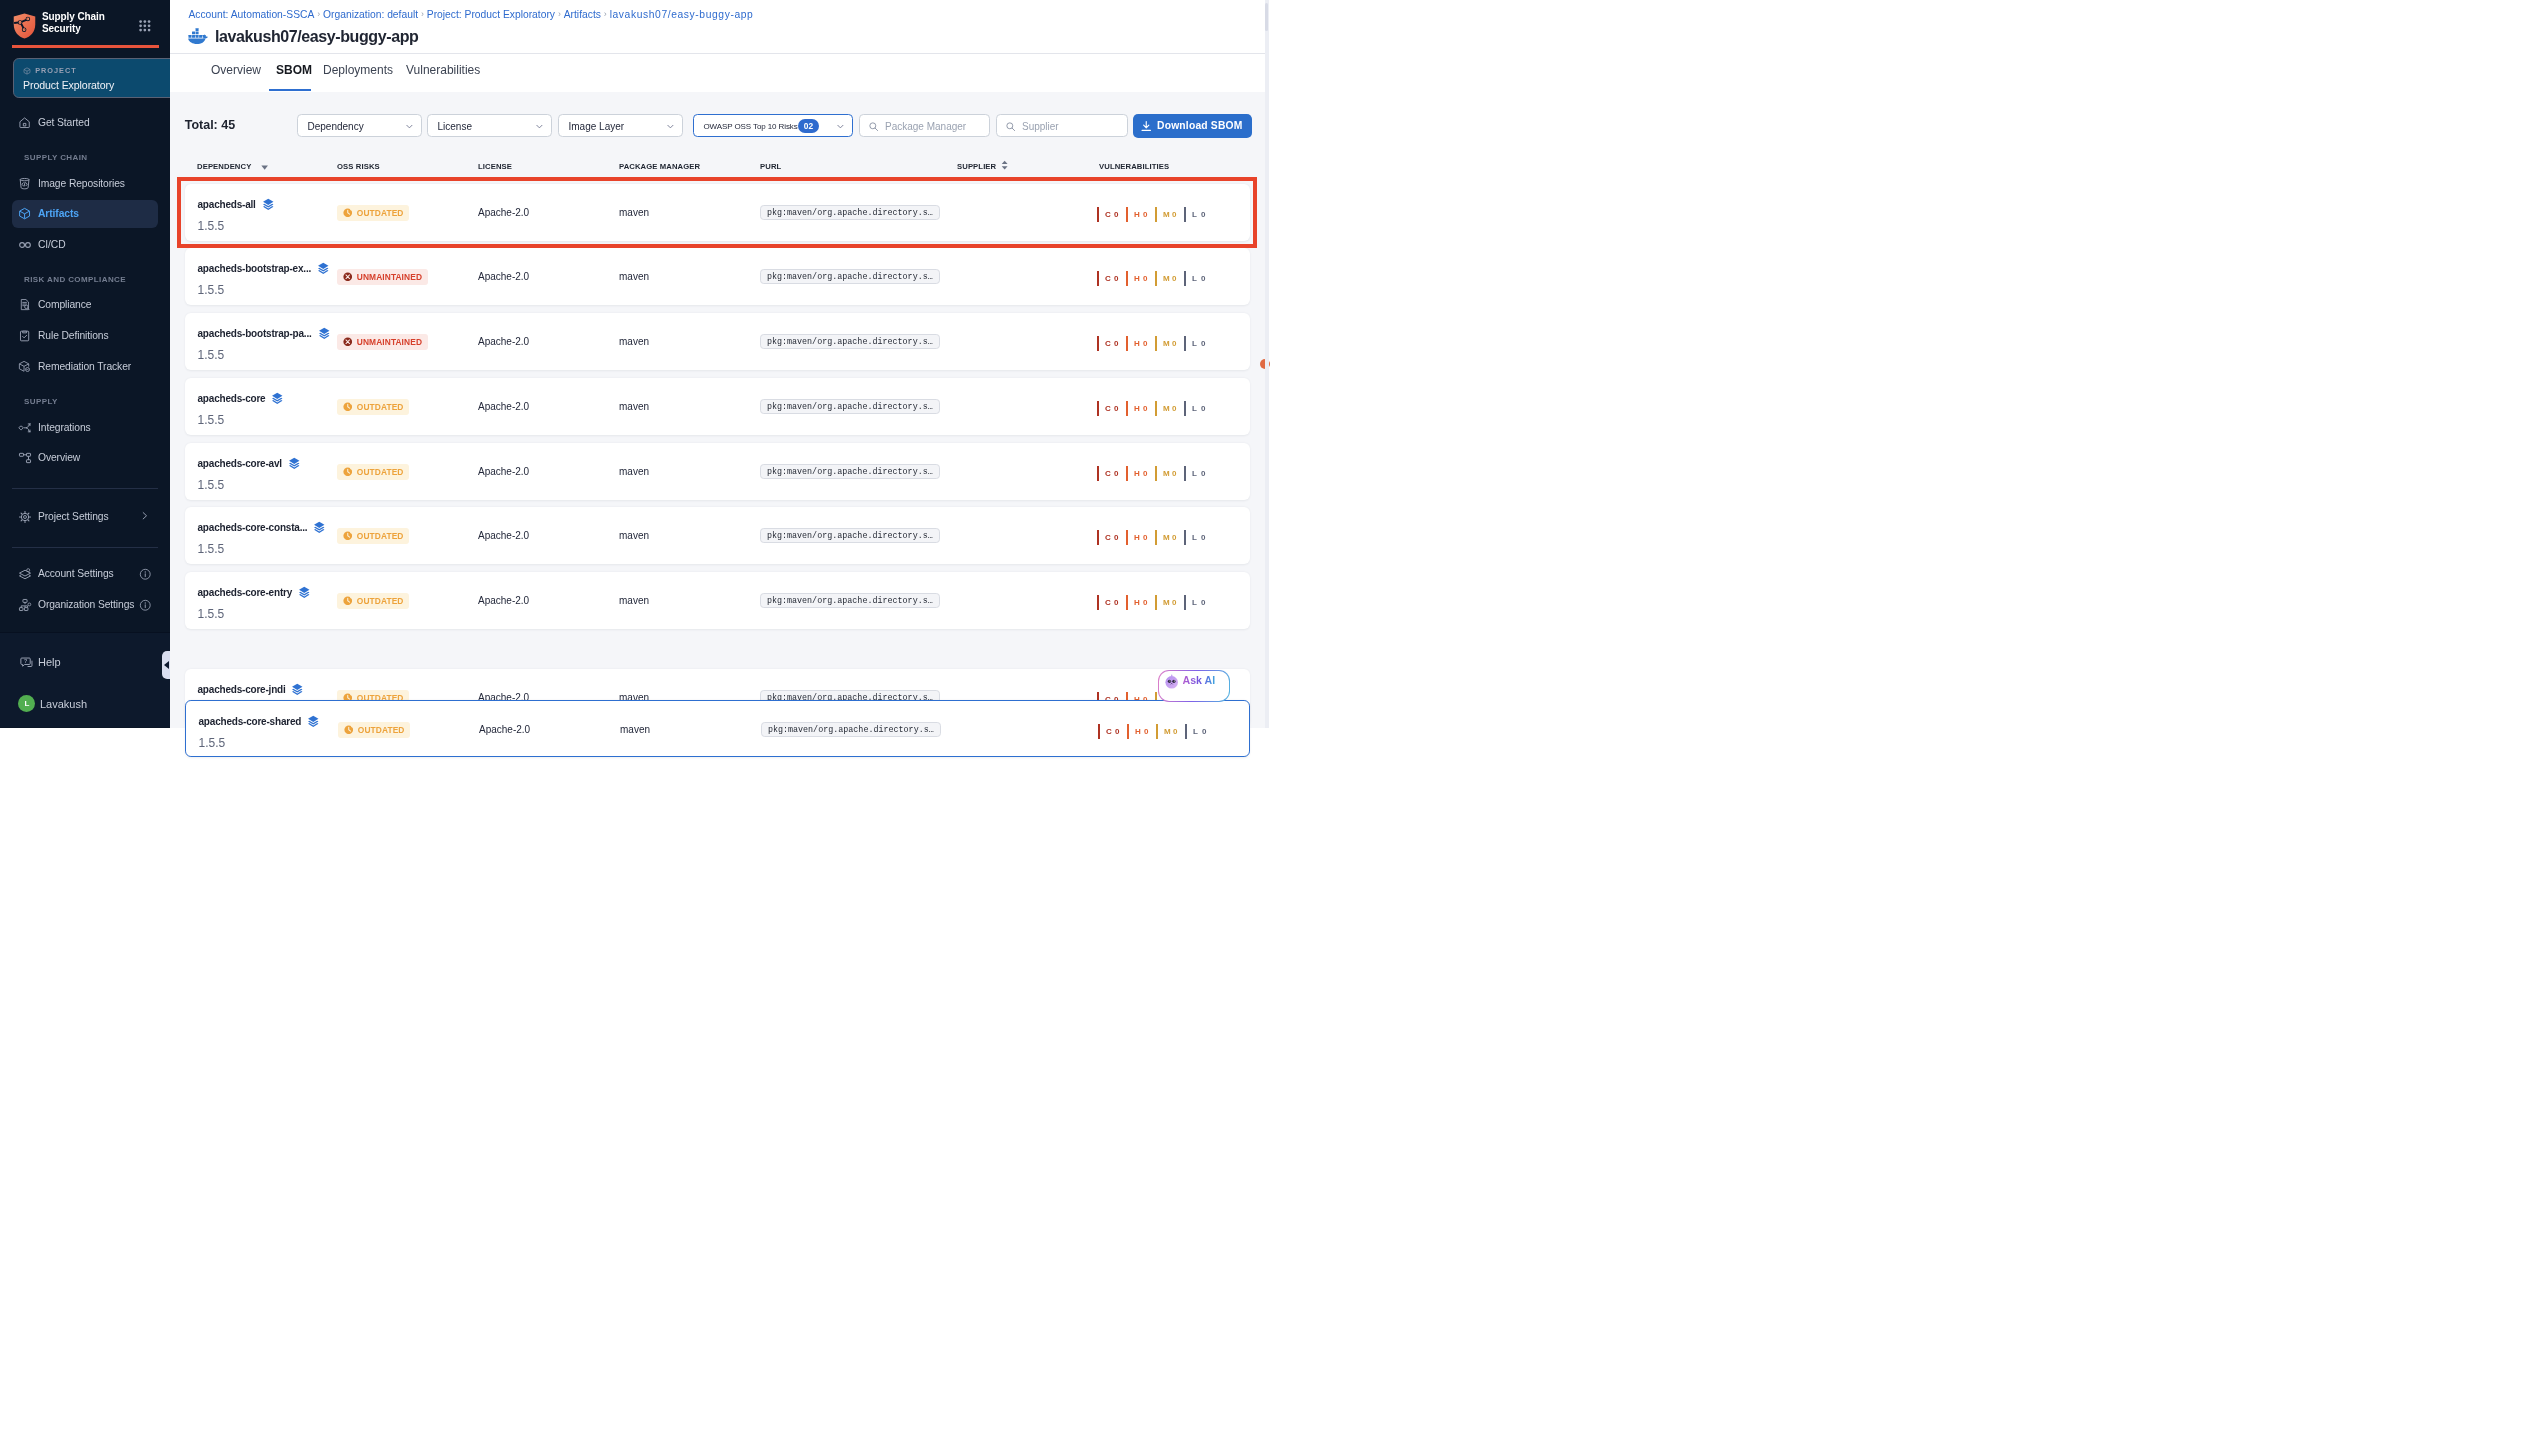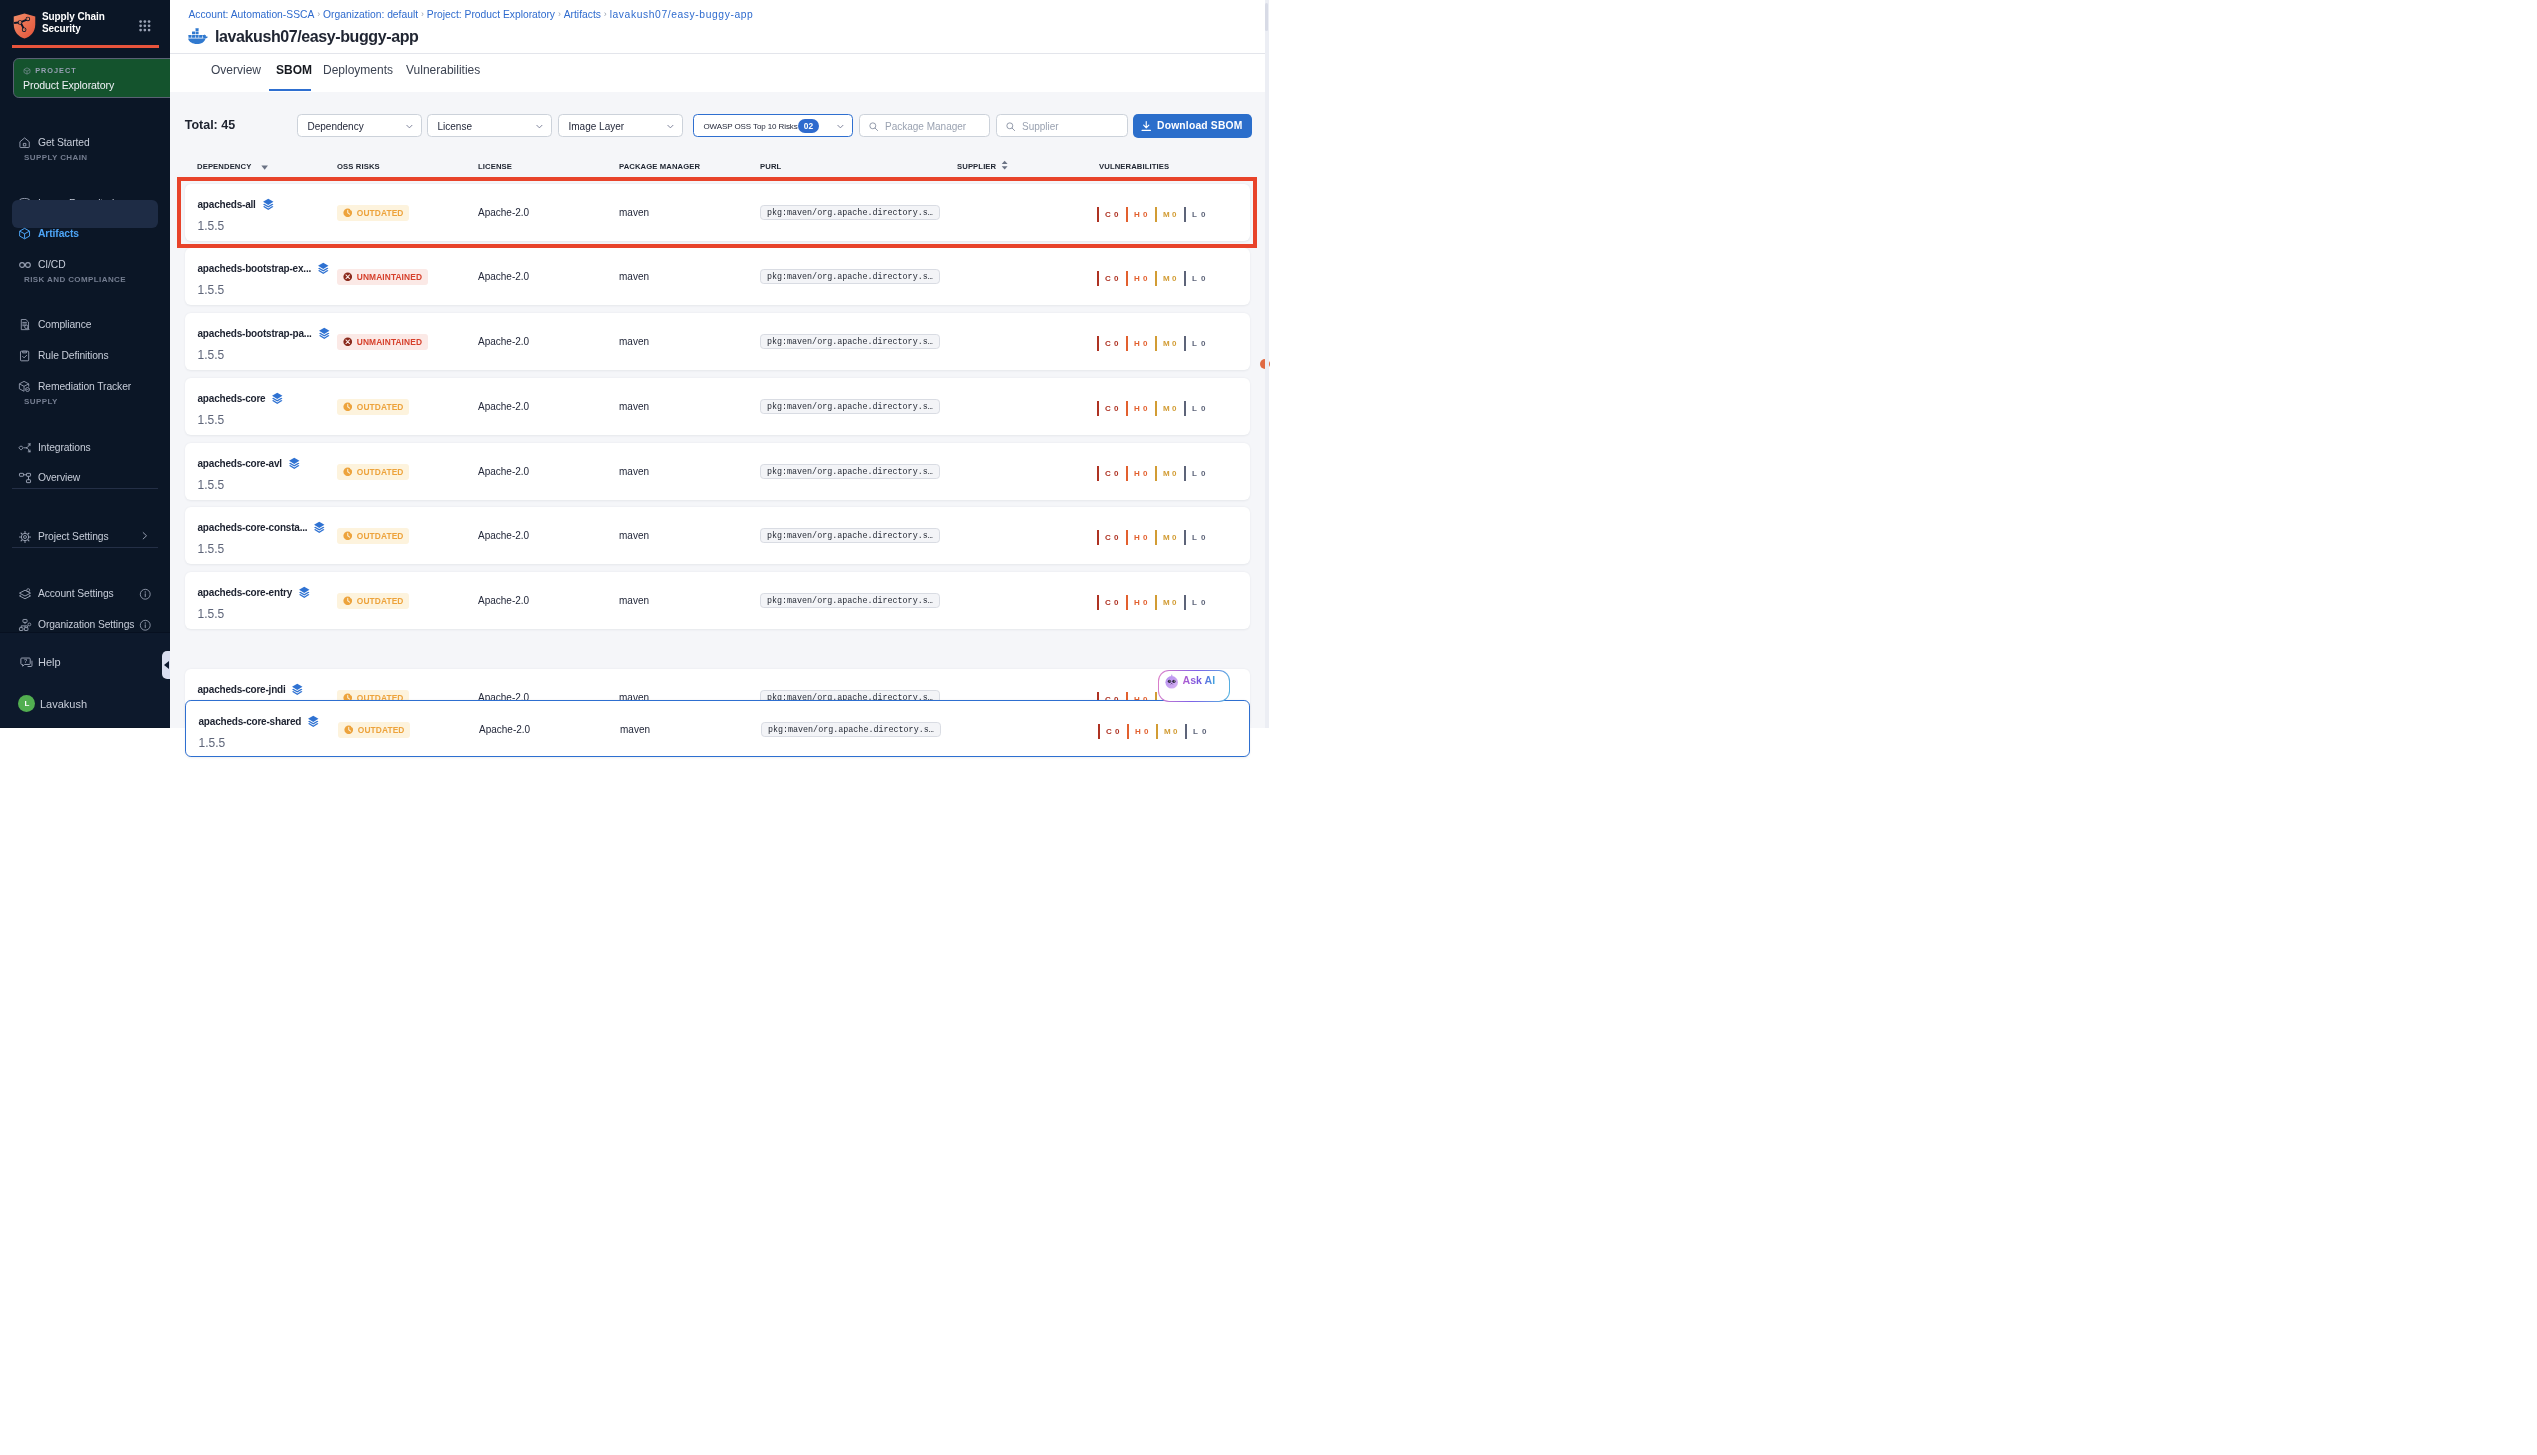--- a/index.html
+++ b/index.html
@@ -4,26 +4,26 @@
 * { margin:0; padding:0; box-sizing:border-box; }
 html,body { width:1269px; height:728px; overflow:hidden; font-family:"Liberation Sans", sans-serif; background:#fff; }
 
 
 #sidebar { position:absolute; left:0; top:0; width:170px; height:728px; background:#0b1626; }
 #sb-footer { position:absolute; left:0; top:632px; width:100%; height:95px; background:#0d192c; border-top:0.7px solid #071020; }
 #logo { position:absolute; left:12.5px; top:12.5px; }
 #logotxt { position:absolute; left:42px; top:11px; color:#fff; font-size:10px; font-weight:700; line-height:11.7px; letter-spacing:-0.1px; }
 #grid9 { position:absolute; left:139px; top:20px; }
 #orangeline { position:absolute; left:11.7px; top:45px; width:147px; height:2.6px; background:#e8543c; }
-#projbox { position:absolute; left:13.2px; top:58px; width:180px; height:40px; border:0.7px solid #5a6174; border-radius:5.9px; background:#14532d; }
+#projbox { position:absolute; left:13.2px; top:58px; width:180px; height:40px; border:0.7px solid #5a6174; border-radius:5.9px; background:#0c4a6e; }
 #projbox .cube { position:absolute; left:8.8px; top:8px; }
 #projbox .plabel { position:absolute; left:21px; top:7px; font-size:7.3px; font-weight:700; letter-spacing:1px; color:#98a0b4; }
 #projbox .pname { position:absolute; left:8.8px; top:20px; font-size:10.6px; letter-spacing:-0.1px; color:#f0f2f7; }
 #projbox .pchev { position:absolute; right:12.5px; top:15.4px; }
-.nav { position:absolute; left:0; width:170px; height:28px;margin-top:20px; }
+.nav { position:absolute; left:0; width:170px; height:28px; }
 .ni { position:absolute; left:18.4px; top:7.3px; }
 .nl { position:absolute; left:38px; top:7.7px; font-size:10.3px; letter-spacing:-0.1px; }
 .nhead { position:absolute; left:24px; font-size:8px; font-weight:700; letter-spacing:0.4px; color:#747d90; }
 .navsel { position:absolute; left:11.7px; top:200px; width:146px; height:28px; background:#1e2c45; border-radius:5.9px; }
 .sdiv { position:absolute; left:11.7px; width:146px; height:0.7px; background:#242f46; }
 #collapse { position:absolute; left:162px; top:651px; width:8.8px; height:28px; background:#d9def0; border-radius:5.1px 0 0 5.1px; }
 #collapse i { position:absolute; left:2.2px; top:10.3px; width:0; height:0; border-top:4px solid transparent; border-bottom:4px solid transparent; border-right:5.1px solid #0c1830; }
 #helprow { position:absolute; left:0; top:649px; width:170px; height:28px; }
 #avatar { position:absolute; left:18.4px; top:695px; width:17px; height:17px; border-radius:50%; background:#52ae50; color:#fff; font-size:8px; font-weight:700; text-align:center; line-height:17px; }
 #uname { position:absolute; left:40px; top:698px; font-size:11px; color:#c7cdd9; }

